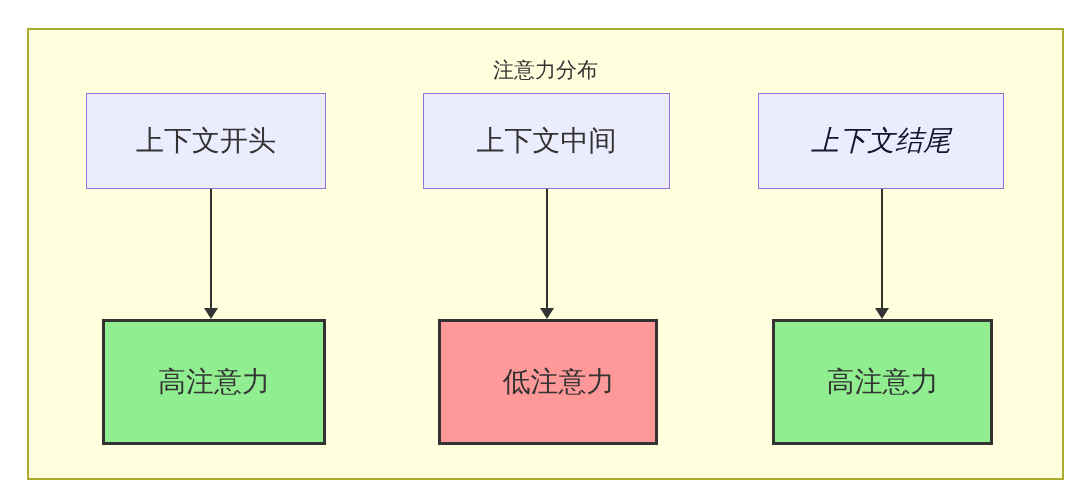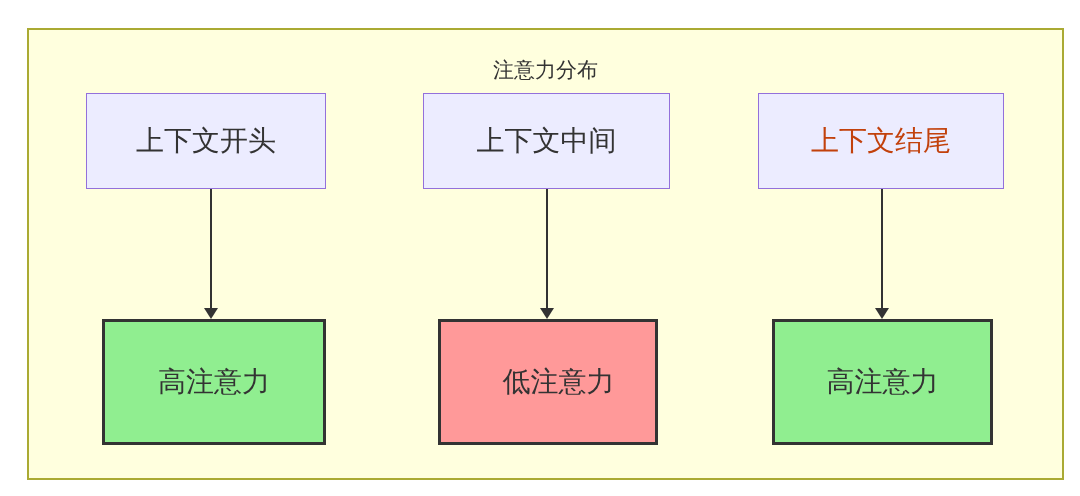--- a/index.html
+++ b/index.html
@@ -76,21 +76,21 @@
 
   <div class="subgraph" style="background-color: rgb(255, 255, 222); border-color: rgb(170, 170, 51);">
 
     <div class="subgraph-title" style="color: rgb(51, 51, 51); margin-top: 20px;">注意力分布</div>
   </div>
 
   <div class="node node-source c1" style="background-color: rgb(236, 236, 255); border-color: rgb(147, 112, 219); color: rgb(51, 51, 51);">上下文开头</div>
 
   <div class="node node-source c2" style="background-color: rgb(236, 236, 255); border-color: rgb(147, 112, 219); color: rgb(51, 51, 51);">上下文中间</div>
 
-  <div class="node node-source c3" style="background-color: rgb(236, 236, 255); border-color: rgb(147, 112, 219); color: #c2410c;">上下文结尾</div>
+  <div class="node node-source c3" style="background-color: rgb(236, 236, 255); border-color: rgb(147, 112, 219); color: #0f172a; font-style: italic;">上下文结尾</div>
 
   <div class="arrow-line c1" style="background-color: rgb(51, 51, 51);"></div>
   <div class="arrow-head c1" style="border-top-color: rgb(51, 51, 51);"></div>
 
   <div class="arrow-line c2" style="background-color: rgb(51, 51, 51);"></div>
   <div class="arrow-head c2" style="border-top-color: rgb(51, 51, 51);"></div>
 
   <div class="arrow-line c3" style="background-color: rgb(51, 51, 51);"></div>
   <div class="arrow-head c3" style="border-top-color: rgb(51, 51, 51);"></div>
 

